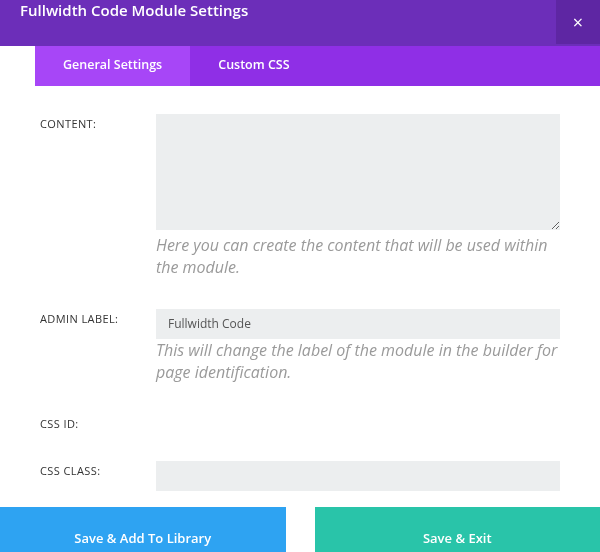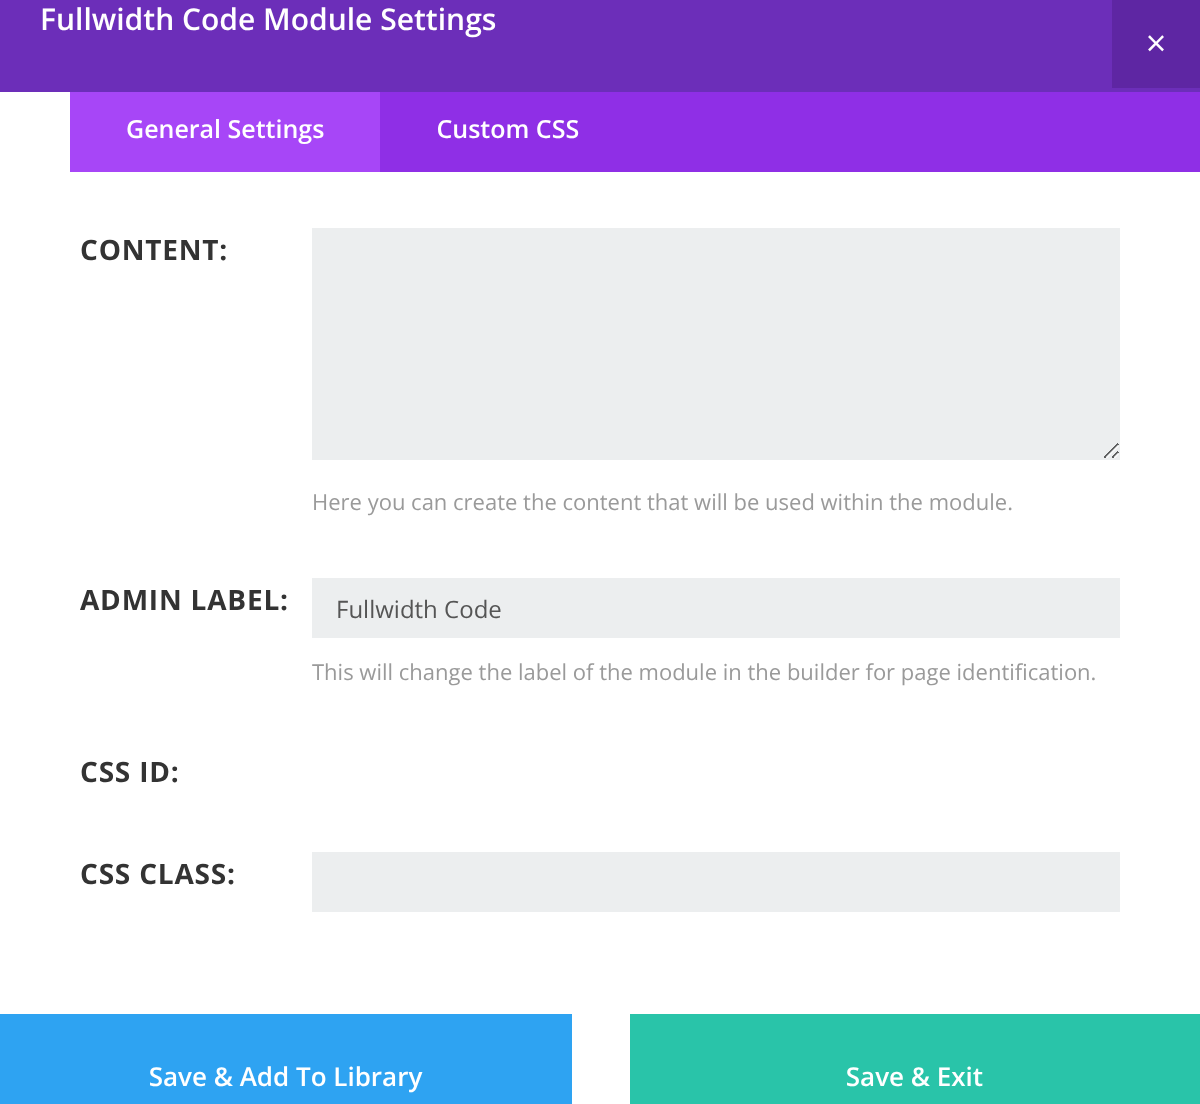--- a/index.html
+++ b/index.html
@@ -60,22 +60,22 @@
     height: 421px;
     overflow-y: auto;
   }
   .row {
     display: flex;
     margin-bottom: 30px;
   }
   .label-col {
     width: 116px;
     flex-shrink: 0;
-    font-size: 14px;
-    font-weight: 700;
+    font-size: 11px;
+    font-weight: 400;
     letter-spacing: 0.4px;
     color: #333;
     text-transform: uppercase;
     padding-top: 2px;
   }
   .field-col { flex: 1; }
   .ta {
     width: 100%;
     height: 116px;
     background: #eceeef;
@@ -89,23 +89,23 @@
     width: 100%;
     height: 30px;
     background: #eceeef;
     border: none;
     padding: 11px 12px;
     font-family: inherit;
     font-size: 12px;
     color: #555;
   }
   .help {
-    font-size: 11px;
+    font-size: 16px;
+    font-style: italic;
     color: #9a9a9a;
-    margin-top: 10px;
     line-height: 1.4;
   }
   .footer {
     display: flex;
     height: 61px;
     gap: 29px;
   }
   .btn {
     flex: 1;
     display: flex;

